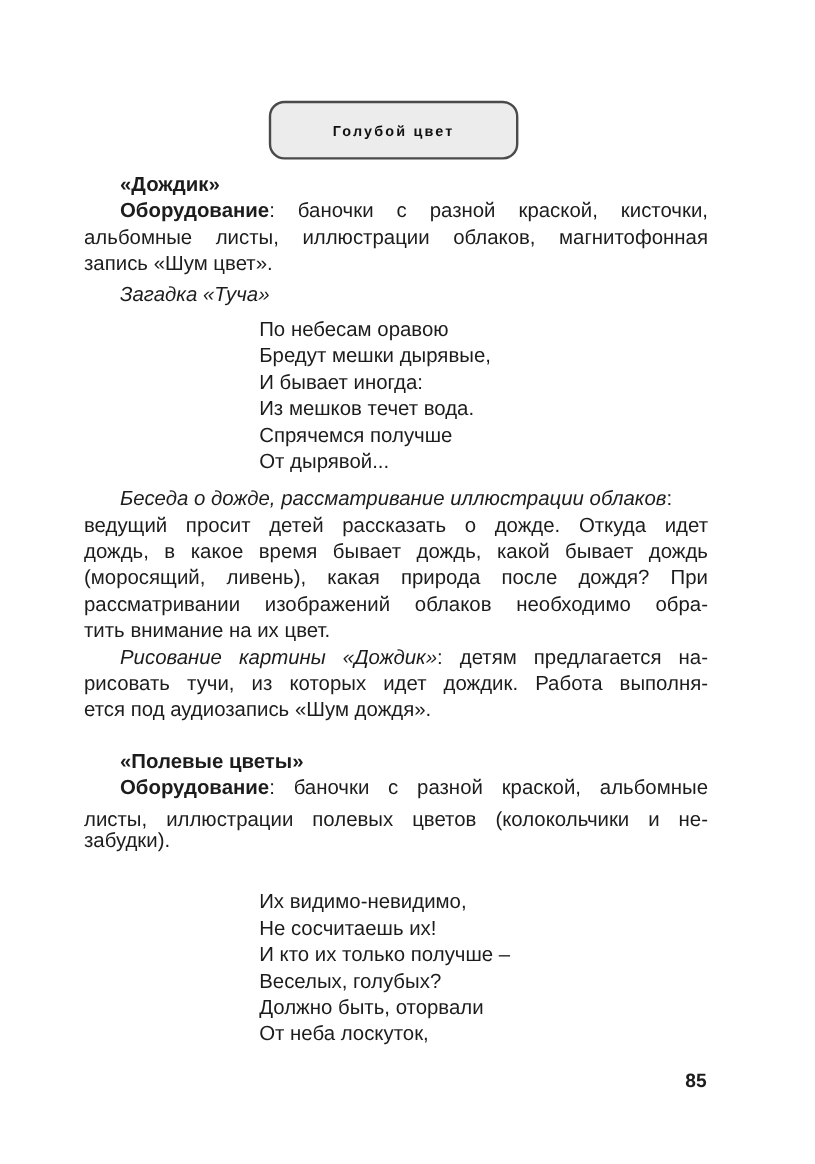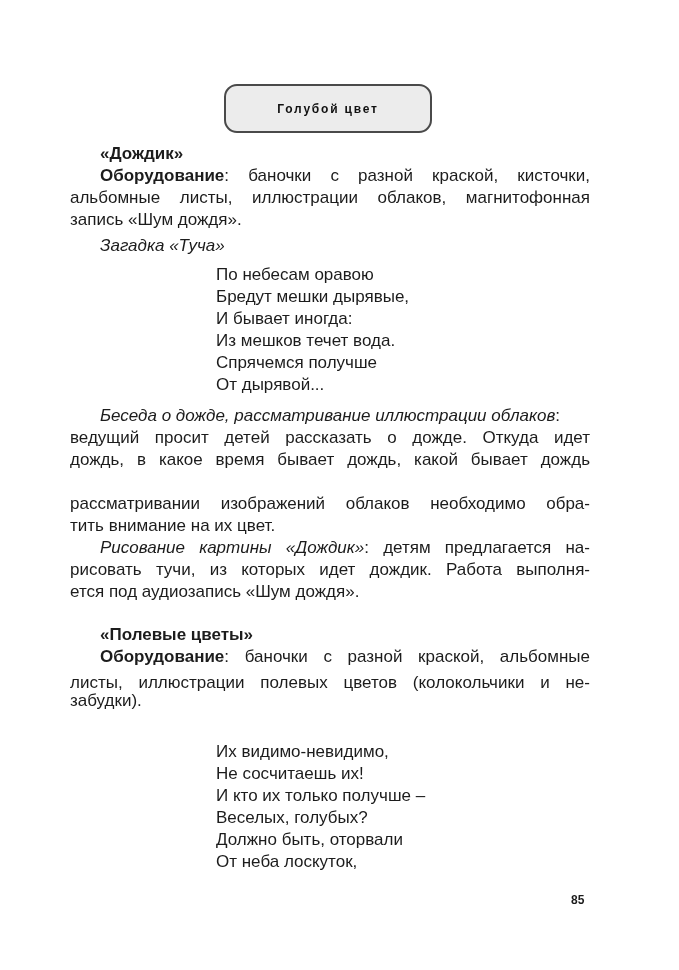--- a/index.html
+++ b/index.html
@@ -11,49 +11,50 @@
                box-sizing: border-box; display: flex; align-items: center; justify-content: center; }
   .title-box span { font-weight: bold; font-size: 12px; letter-spacing: 1.8px; color: #111; }
   .line { position: absolute; font-size: 17px; line-height: 22px; white-space: nowrap; }
   .full { left: 70px; width: 520px; text-align: justify; text-align-last: justify; }
   .last { left: 70px; }
   .ind { left: 100px; }
   .jind { left: 100px; width: 490px; text-align: justify; text-align-last: justify; }
   .poem { left: 216px; }
   .b { font-weight: bold; }
   .i { font-style: italic; }
-  .pnum { position: absolute; left: 571px; top: 893px; font-weight: bold; font-size: 12px; }
+  .pnum { position: absolute; left: 571px; top: 893px; font-weight: bold; font-size: 16px; }
 </style>
 </head>
 <body>
 
 <div class="page">
 
   <div class="title-box">
     <span>Голубой цвет</span>
   </div>
 
   <div class="line ind b" style="top:143px">«Дождик»</div>
 
   <div class="line jind" style="top:165px"><span class="b">Оборудование</span><span>: баночки с разной краской, кисточки,</span></div>
   <div class="line full" style="top:187px">альбомные листы, иллюстрации облаков, магнитофонная</div>
-  <div class="line last" style="top:209px">запись «Шум дождя».</div>
+  <div class="line last" style="top:209px">запись «Шум цвет».</div>
 
   <div class="line ind i" style="top:235px">Загадка «Туча»</div>
 
   <div class="line poem" style="top:264px">По небесам оравою</div>
   <div class="line poem" style="top:286px">Бредут мешки дырявые,</div>
   <div class="line poem" style="top:308px">И бывает иногда:</div>
   <div class="line poem" style="top:330px">Из мешков течет вода.</div>
   <div class="line poem" style="top:352px">Спрячемся получше</div>
   <div class="line poem" style="top:374px">От дырявой...</div>
 
   <div class="line ind" style="top:405px"><span class="i">Беседа о дожде, рассматривание иллюстрации облаков</span><span>:</span></div>
   <div class="line full" style="top:427px">ведущий просит детей рассказать о дожде. Откуда идет</div>
   <div class="line full" style="top:449px">дождь, в какое время бывает дождь, какой бывает дождь</div>
+  <div class="line full" style="top:471px">(моросящий, ливень), какая природа после дождя? При</div>
   <div class="line full" style="top:493px">рассматривании изображений облаков необходимо обра-</div>
   <div class="line last" style="top:515px">тить внимание на их цвет.</div>
 
   <div class="line jind" style="top:537px"><span class="i">Рисование картины «Дождик»</span><span>: детям предлагается на-</span></div>
   <div class="line full" style="top:559px">рисовать тучи, из которых идет дождик. Работа выполня-</div>
   <div class="line last" style="top:581px">ется под аудиозапись «Шум дождя».</div>
 
   <div class="line ind b" style="top:624px">«Полевые цветы»</div>
 
   <div class="line jind" style="top:646px"><span class="b">Оборудование</span><span>: баночки с разной краской, альбомные</span></div>

